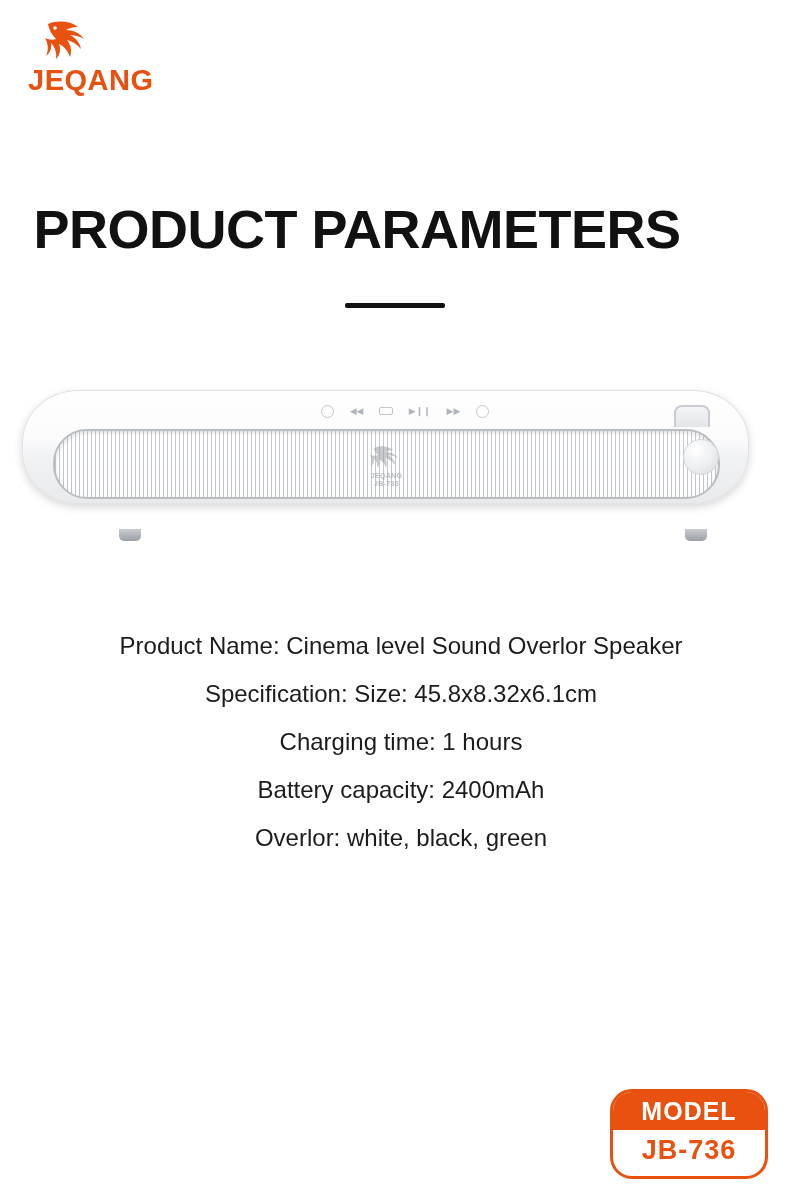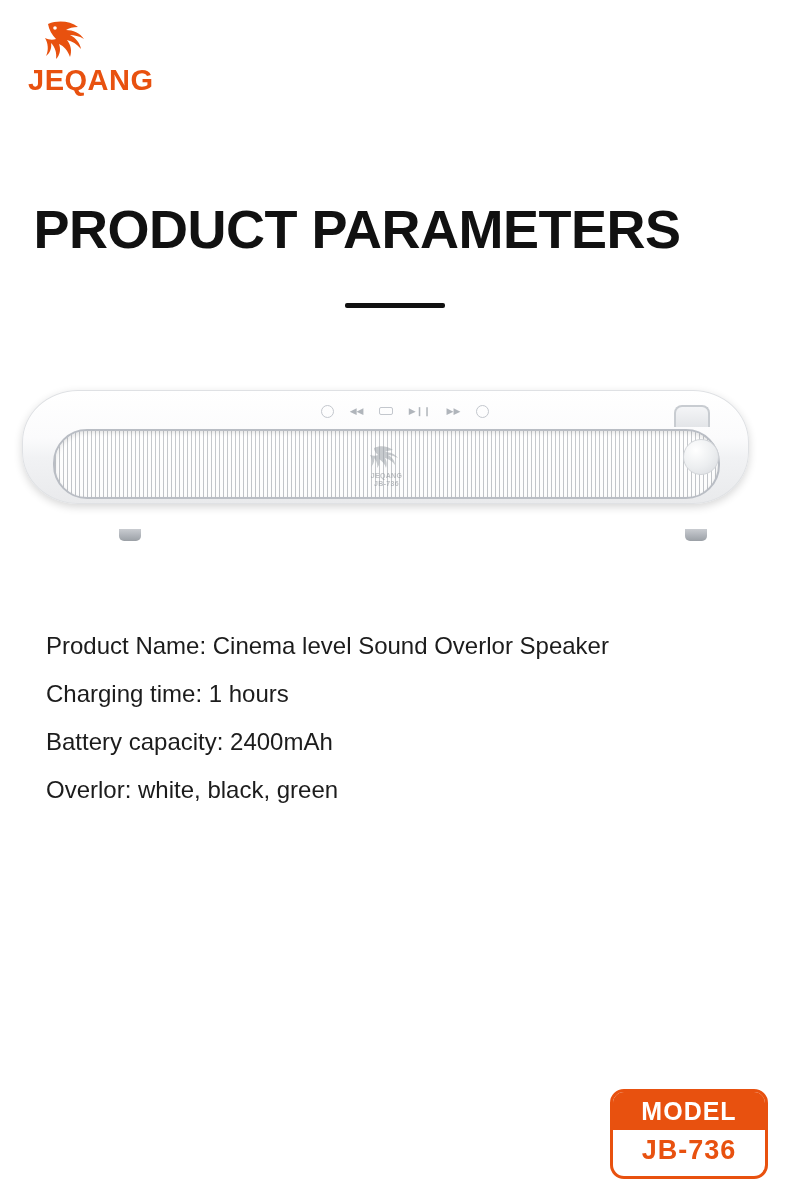--- a/index.html
+++ b/index.html
@@ -183,31 +183,32 @@
     left: 46px;
     top: 622px;
     width: 710px;
   }
   .spec-line {
     font-size: 24px;
     line-height: 48px;
     color: #1c1c1c;
     white-space: nowrap;
     font-family: "Liberation Sans", sans-serif;
+    text-align: center;
   }
 
   
   .model-badge {
     position: absolute;
     right: 22px;
     bottom: 22px;
     width: 152px;
     height: 84px;
     border: 3px solid #E8510F;
-    border-radius: 14px;
+    border-radius: 22px;
     background: #ffffff;
     overflow: hidden;
   }
   .model-badge-top {
     height: 38px;
     background: #E8510F;
     color: #ffffff;
     font-size: 25px;
     font-weight: bold;
     letter-spacing: 1px;
@@ -267,20 +268,21 @@
     </div>
     <div class="speaker-hook"></div>
     <div class="speaker-knob"></div>
     <div class="foot left"></div>
     <div class="foot right"></div>
   </div>
 </div>
 
 <div class="specs">
   <div class="spec-line">Product Name: Cinema level Sound Overlor Speaker</div>
+  <div class="spec-line">Specification: Size: 45.8x8.32x6.1cm</div>
   <div class="spec-line">Charging time: 1 hours</div>
   <div class="spec-line">Battery capacity: 2400mAh</div>
   <div class="spec-line">Overlor: white, black, green</div>
 </div>
 
 <div class="model-badge">
   <div class="model-badge-top">MODEL</div>
   <div class="model-badge-bottom">JB-736</div>
 </div>
 

